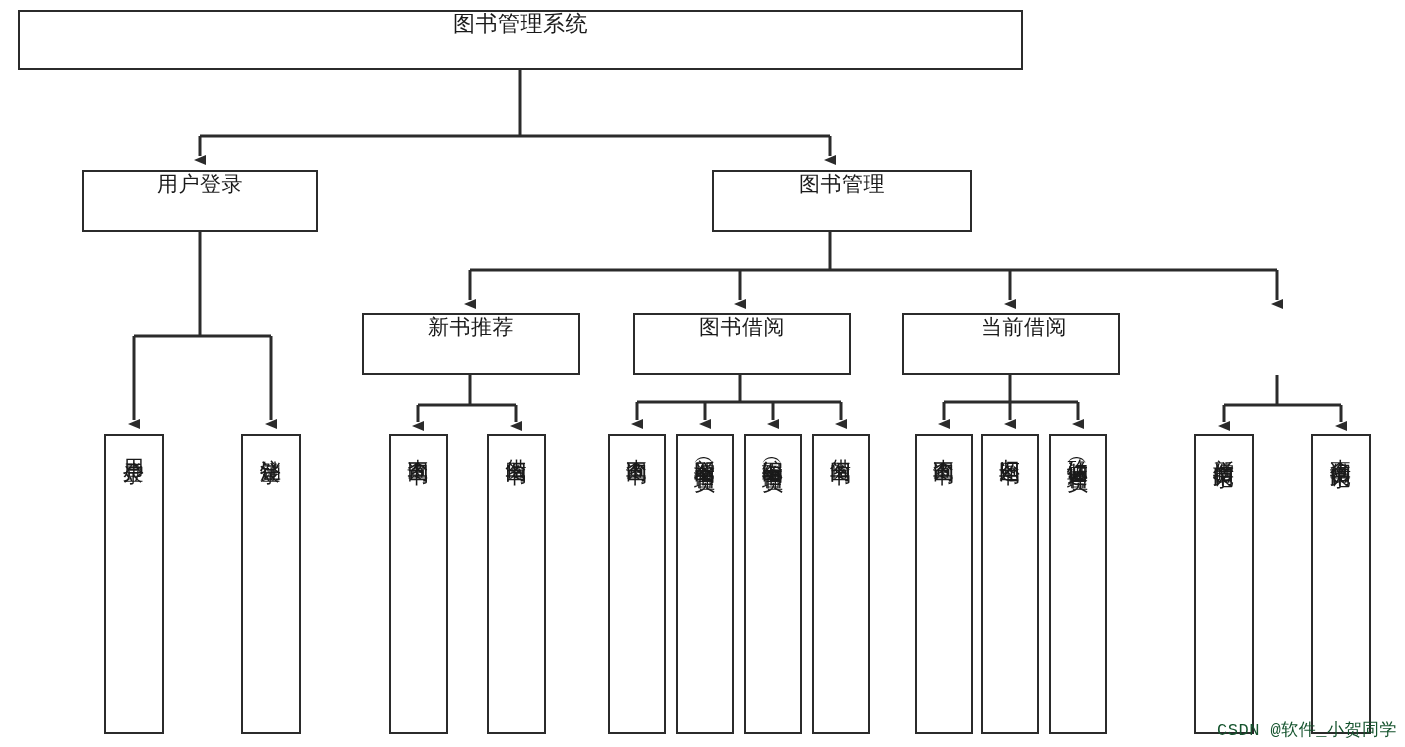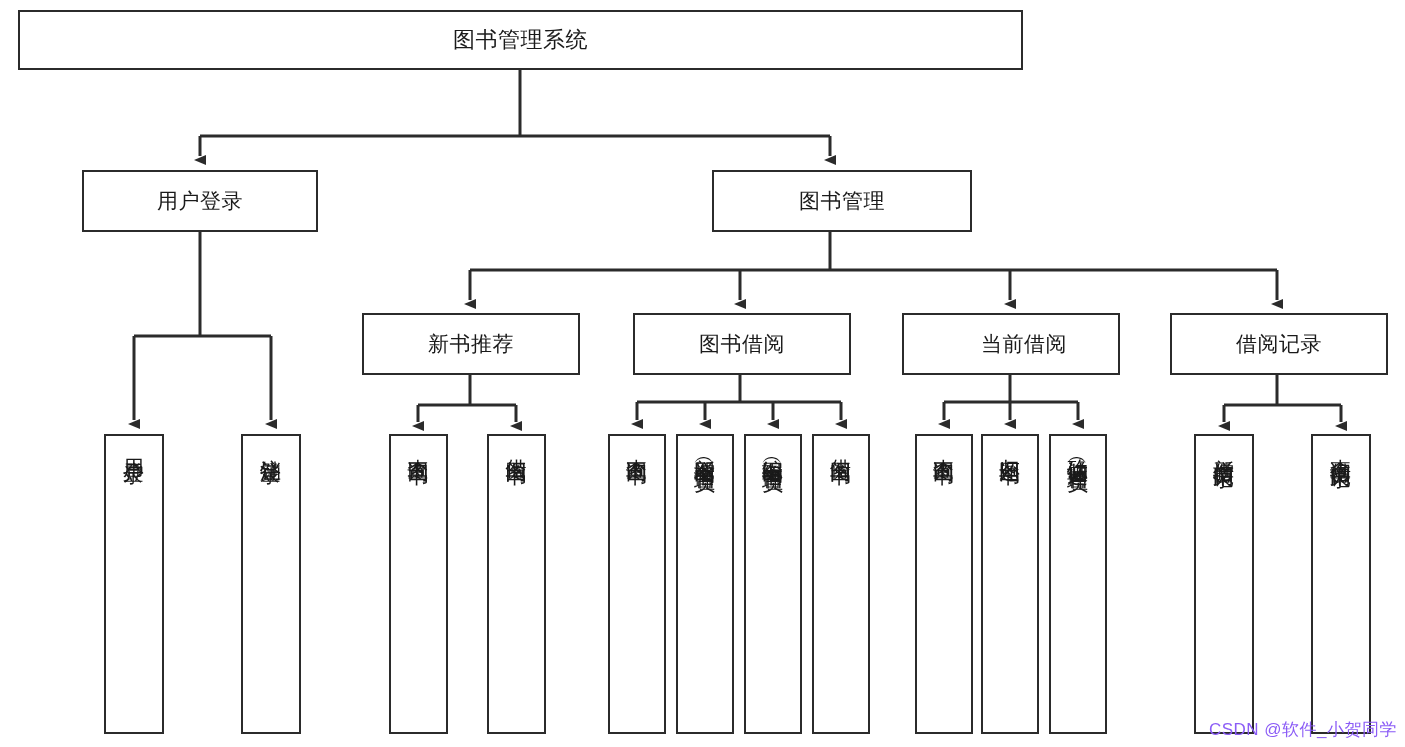--- a/index.html
+++ b/index.html
@@ -23,21 +23,20 @@
     top: 0;
     width: 1405px;
     height: 747px;
   }
   .node {
     position: absolute;
     box-sizing: border-box;
     background: #ffffff;
     border: 2.5px solid #2b2b2b;
     display: flex;
-    align-items: center;
     justify-content: center;
     z-index: 3;
   }
   .node .label {
     color: #1a1a1a;
     line-height: 1.12;
     text-align: center;
     white-space: pre-line;
   }
   
@@ -60,24 +59,25 @@
     font-size: 21px;
     letter-spacing: 2px;
     line-height: 1;
     display: block;
   }
   #watermark {
     position: absolute;
     right: 8px;
     bottom: 6px;
     font-size: 17px;
-    color: #8b5cf6;
+    color: #14532d;
     z-index: 9;
     white-space: nowrap;
     letter-spacing: 0.5px;
+    font-family: Liberation Mono, monospace;
   }
 </style>
 </head>
 <body>
 
 <div id="canvas">
 
   <svg id="edges" viewBox="0 0 1405 747" xmlns="http://www.w3.org/2000/svg">
     <defs>
       <marker id="arrow" markerWidth="10" markerHeight="12" refX="1" refY="6" orient="auto" markerUnits="userSpaceOnUse">
@@ -148,23 +148,20 @@
   </div>
 
   <div class="node horiz" style="left:633px; top:313px; width:218px; height:62px;">
     <span class="label">图书借阅</span>
   </div>
 
   <div class="node horiz" style="left:902px; top:313px; width:218px; height:62px;padding-left:26px;">
     <span class="label">当前借阅</span>
   </div>
 
-  <div class="node horiz" style="left:1170px; top:313px; width:218px; height:62px;">
-    <span class="label">借阅记录</span>
-  </div>
 
   <div class="node vert" style="left:104px; top:434px; width:60px; height:300px;">
     <span class="label">用户登录</span>
   </div>
   <div class="node vert" style="left:241px; top:434px; width:60px; height:300px;">
     <span class="label">注销登录</span>
   </div>
 
   <div class="node vert" style="left:389px; top:434px; width:59px; height:300px;">
     <span class="label">查询图书</span>

